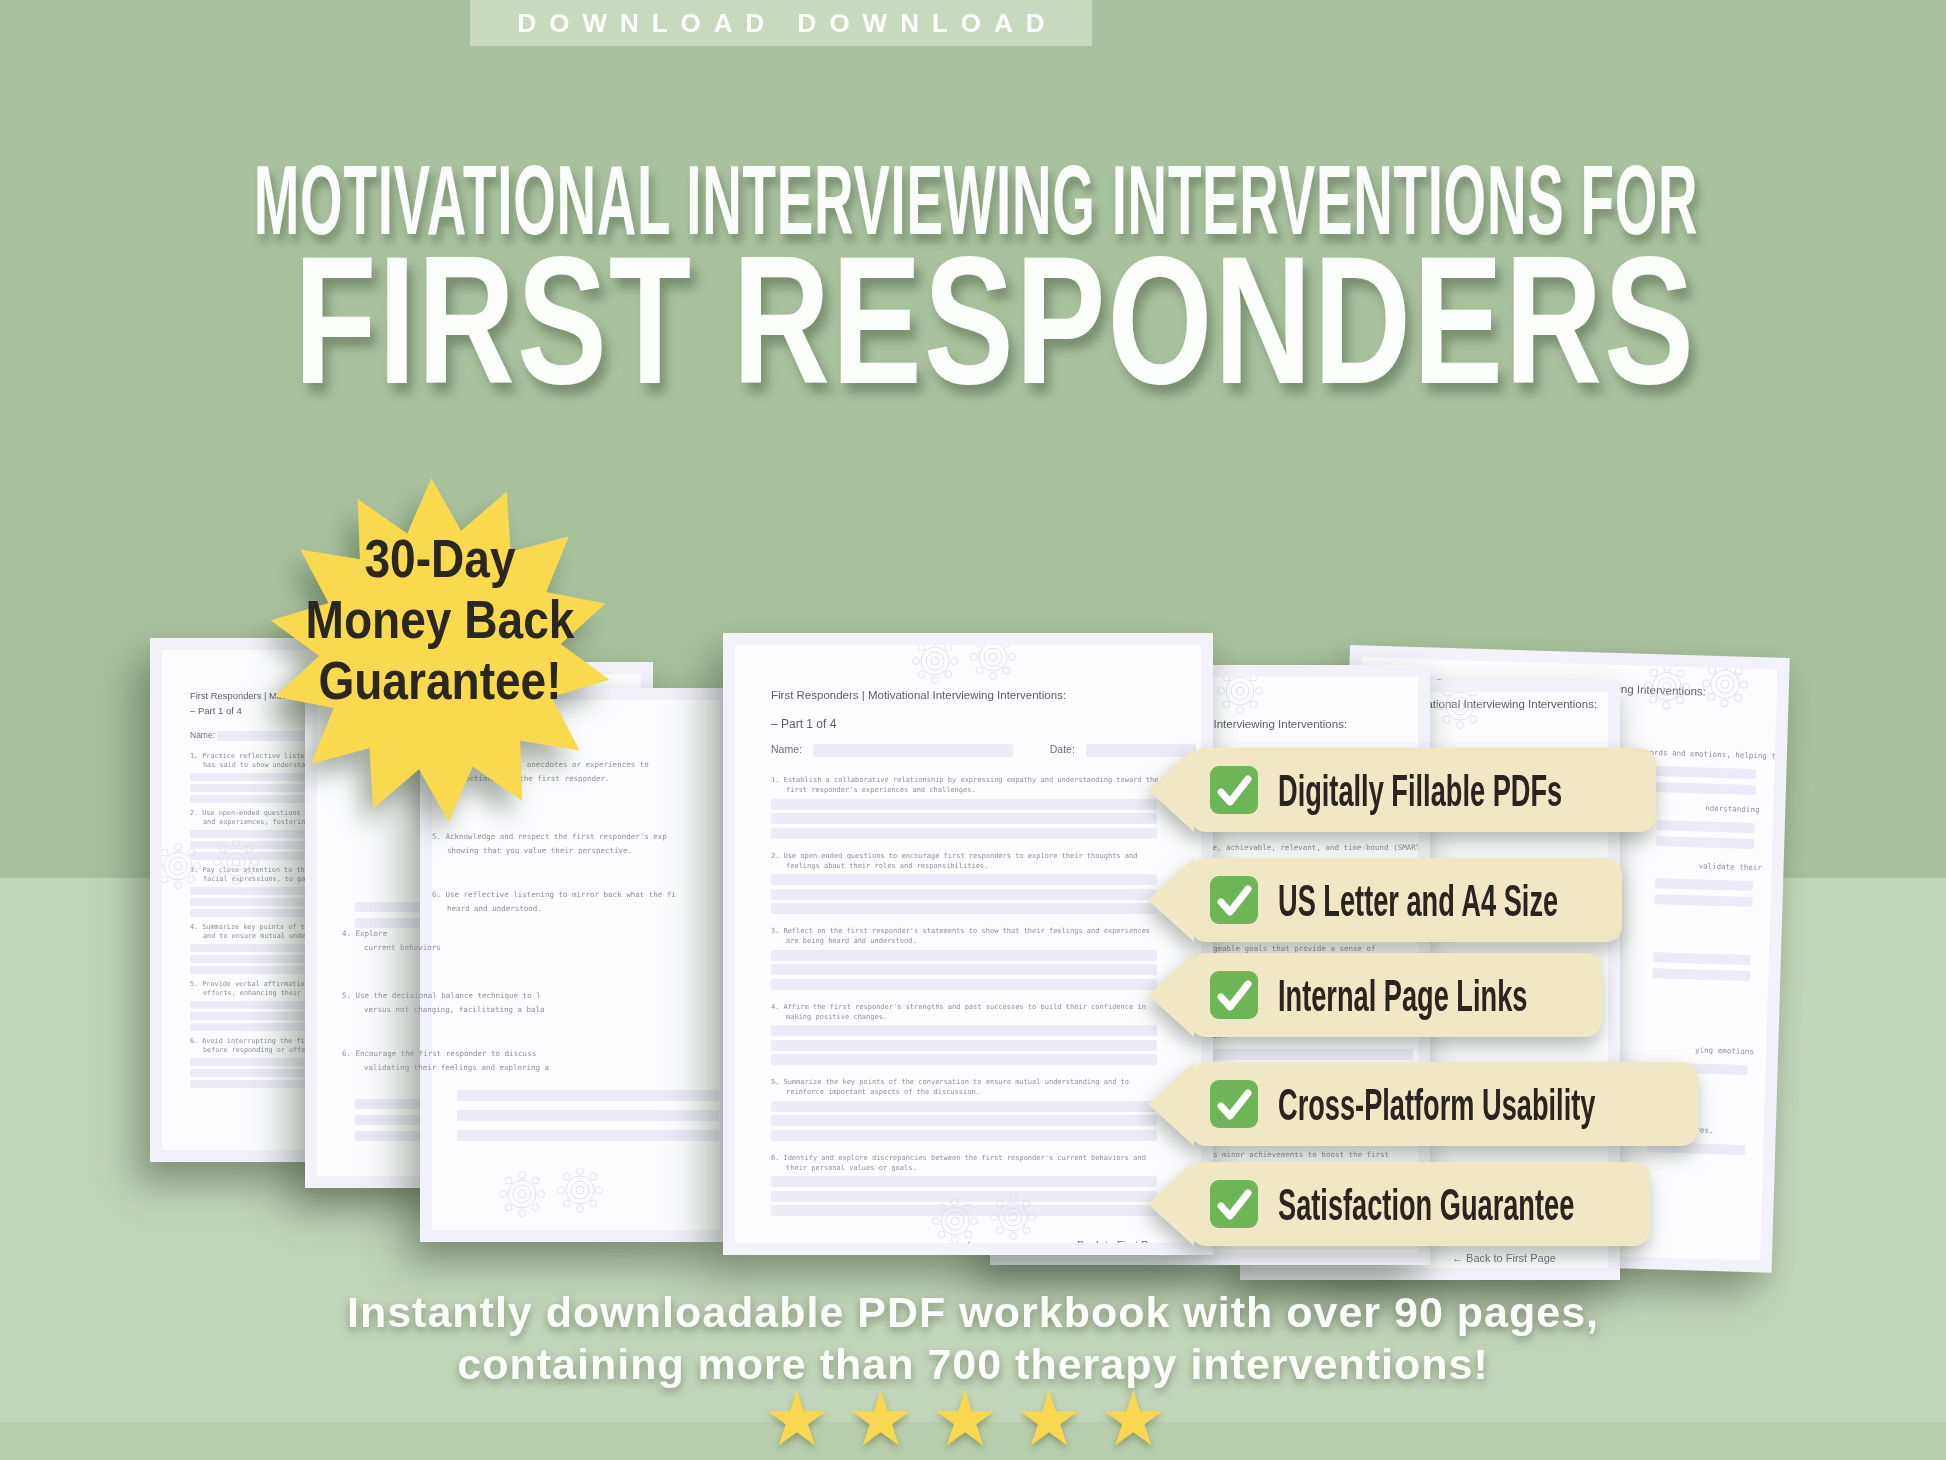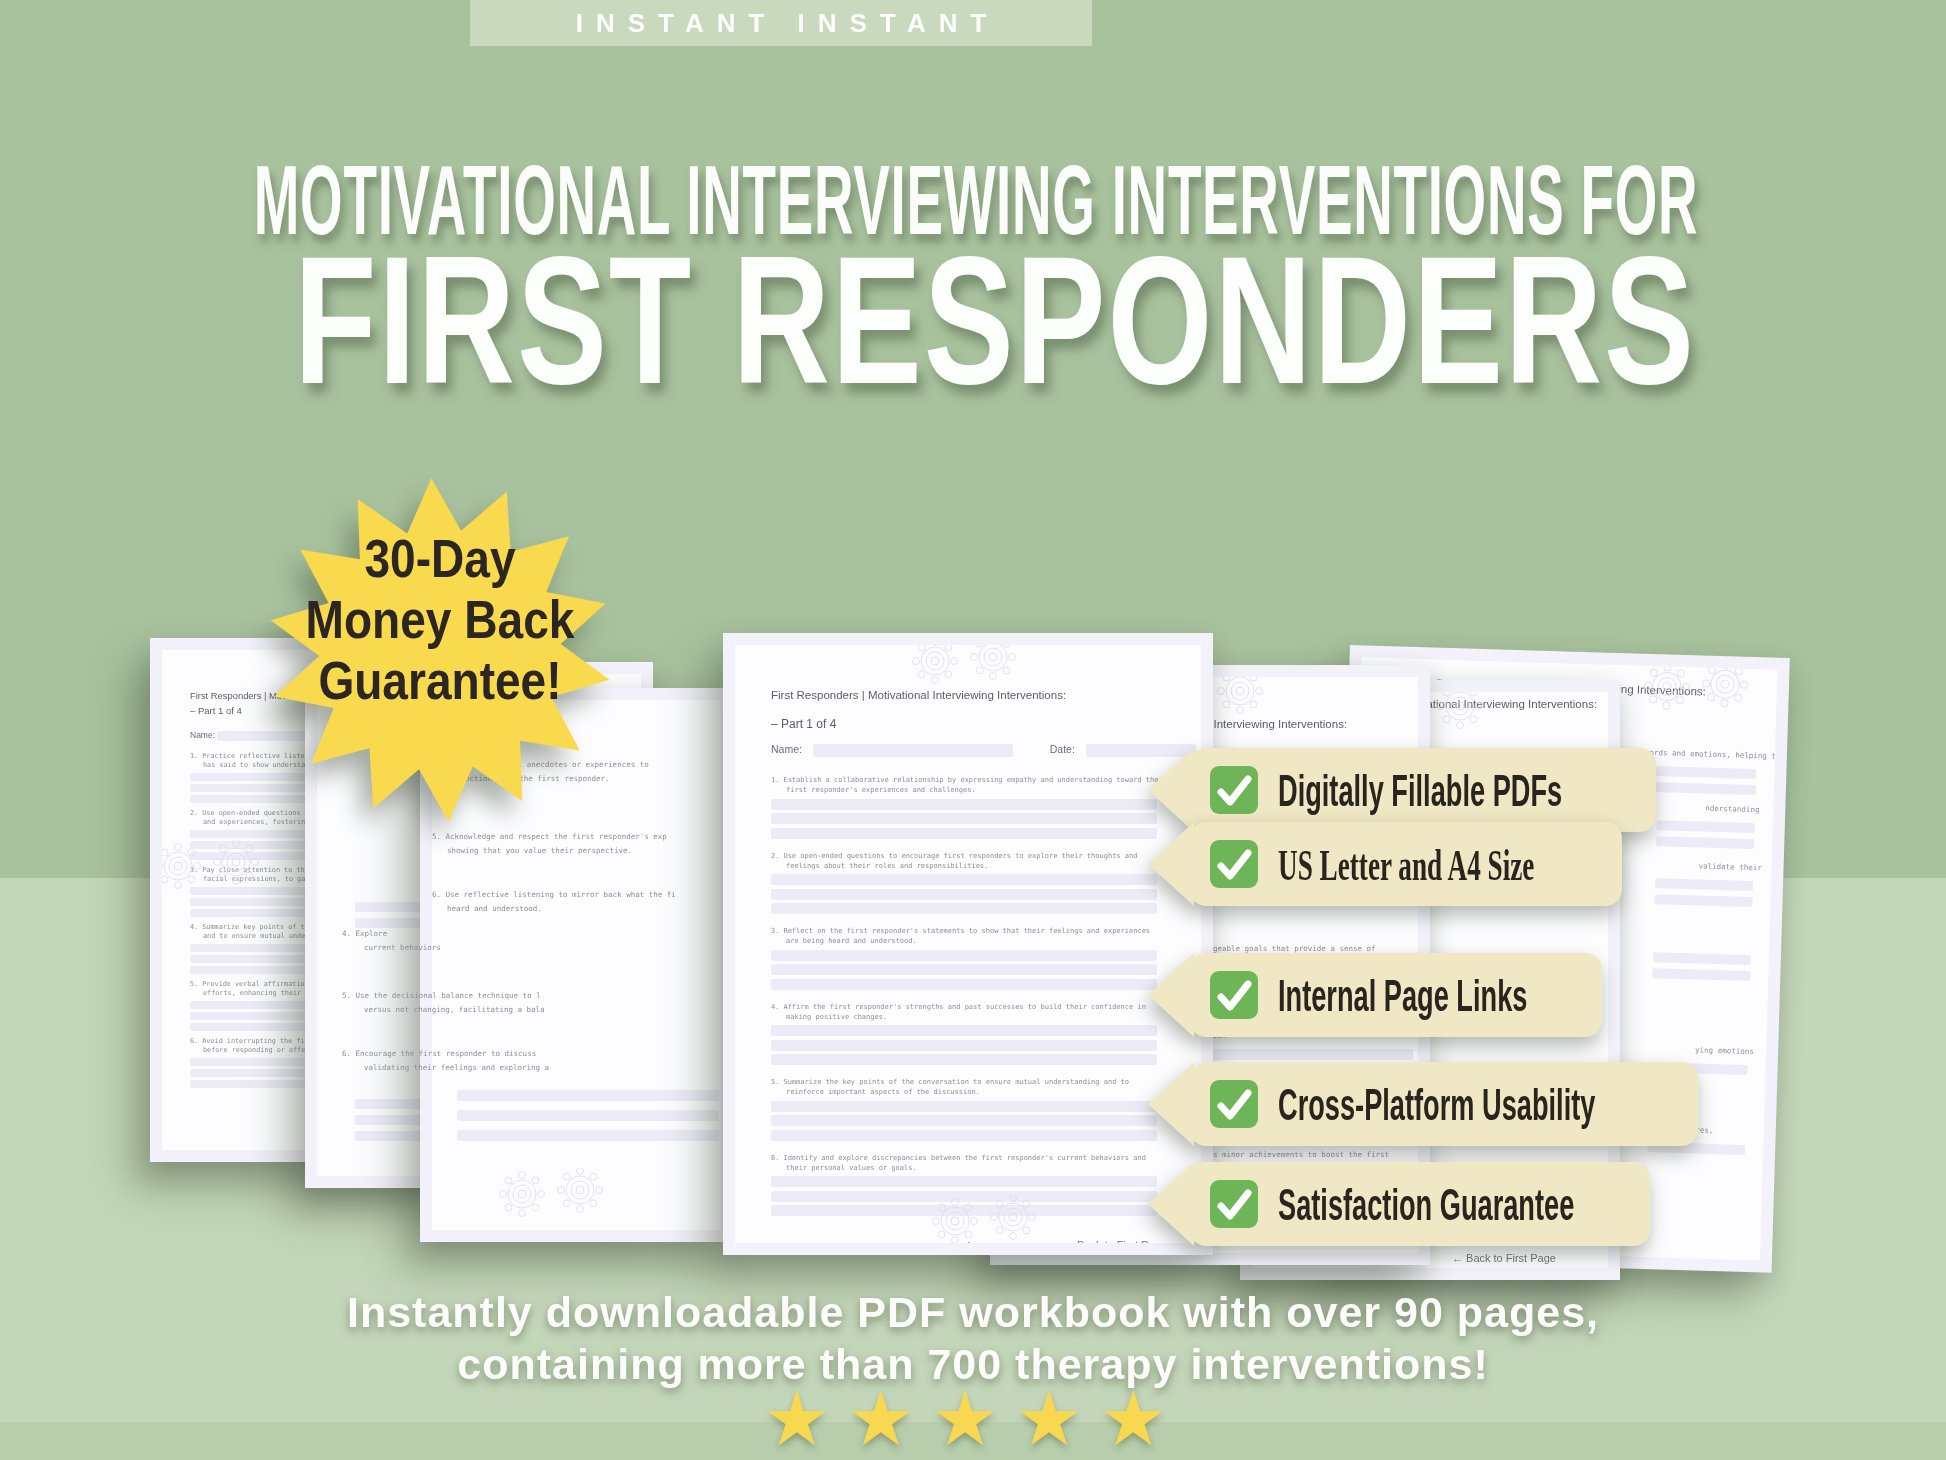--- a/index.html
+++ b/index.html
@@ -103,21 +103,21 @@
 
   .mandala{position:absolute;opacity:0.75;}
 </style>
 </head>
 <body>
 
 <div class="bg-bottom"></div>
 <div class="bg-strip"></div>
 
 <div class="banner">
-  <span>INSTANT INSTANT</span>
+  <span>DOWNLOAD DOWNLOAD</span>
 </div>
 
 <div class="title1"><span>MOTIVATIONAL INTERVIEWING INTERVENTIONS FOR</span></div>
 <div class="title2"><span>FIRST RESPONDERS</span></div>
 
 <div class="page" id="page-l1">
   <div class="inner">
     <div class="lp-head pghead">First Responders | Motivational Interviewing Interventions:</div>
     <div class="lp-part pghead">– Part 1 of 4</div>
     <div class="lp-name">
@@ -519,21 +519,21 @@
   <span class="co-check">
     <svg width="48" height="48" viewBox="0 0 48 48">
         <path d="M11 26 L20 36 L38 13" stroke="#ffffff" stroke-width="7" fill="none" stroke-linecap="round" stroke-linejoin="round"></path>
       </svg>
   </span>
   <span class="co-label">
       <span>Digitally Fillable PDFs</span>
     </span>
 </div>
 
-<div class="callout" style="left:1148px;top:822px;width:520px;height:68px;font-family:Liberation Serif, serif;">
+<div class="callout" style="left:1148px;top:858px;width:520px;height:68px;">
   <span class="co-tip"></span>
   <span class="co-body" style="width:432px;"></span>
   <span class="co-check">
     <svg width="48" height="48" viewBox="0 0 48 48">
         <path d="M11 26 L20 36 L38 13" stroke="#ffffff" stroke-width="7" fill="none" stroke-linecap="round" stroke-linejoin="round"></path>
       </svg>
   </span>
   <span class="co-label">
       <span>US Letter and A4 Size</span>
     </span>

